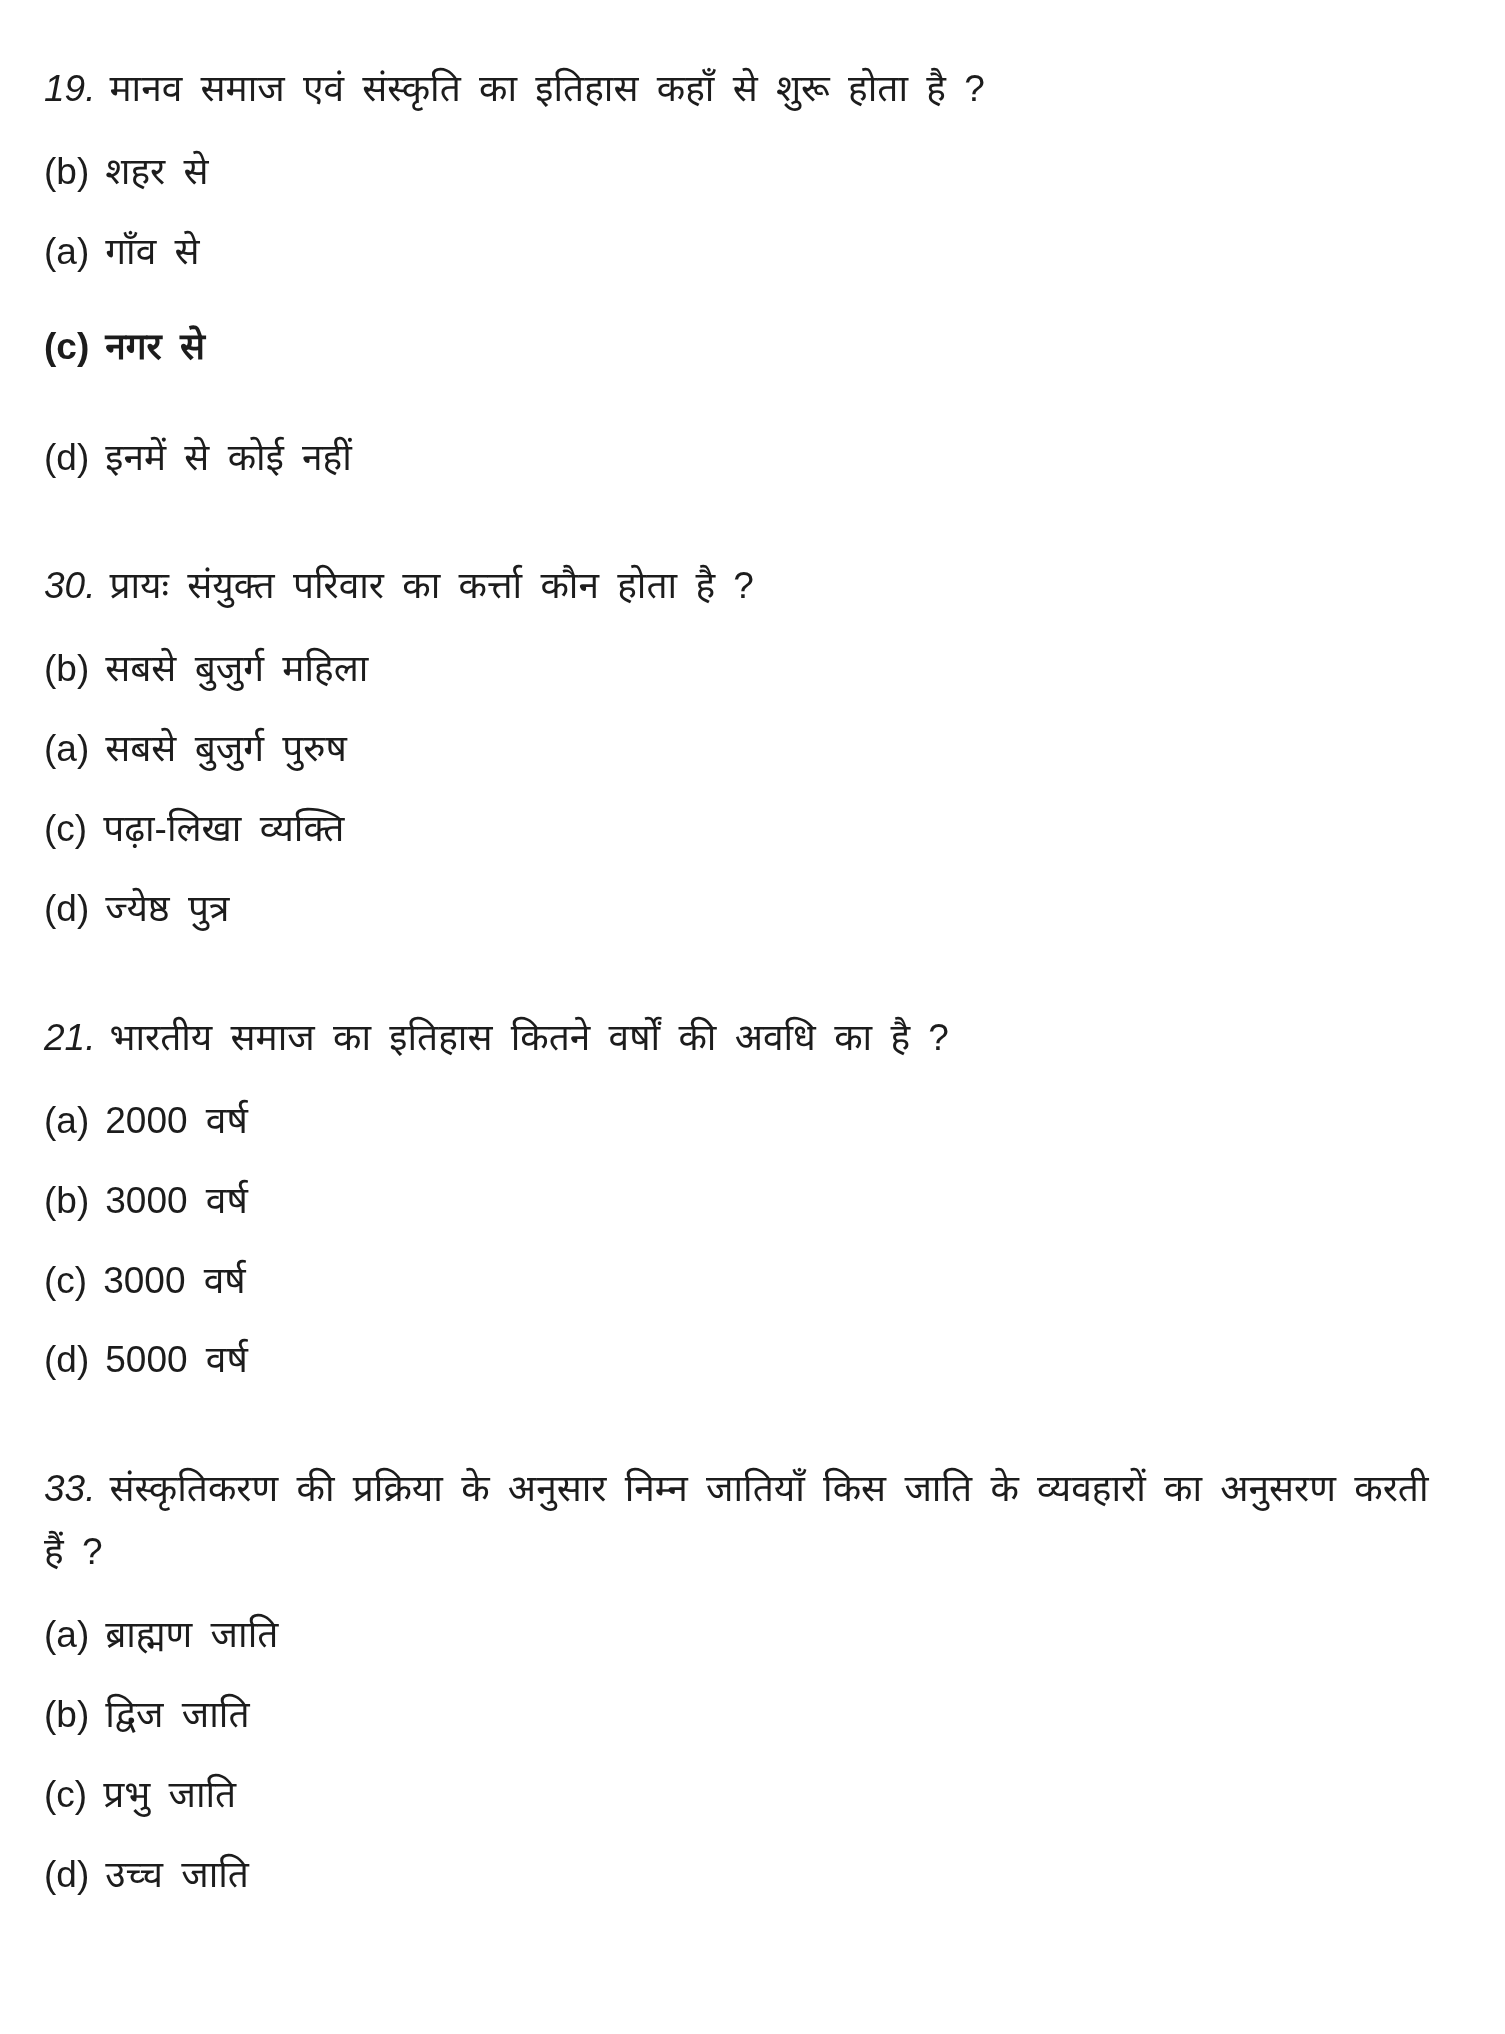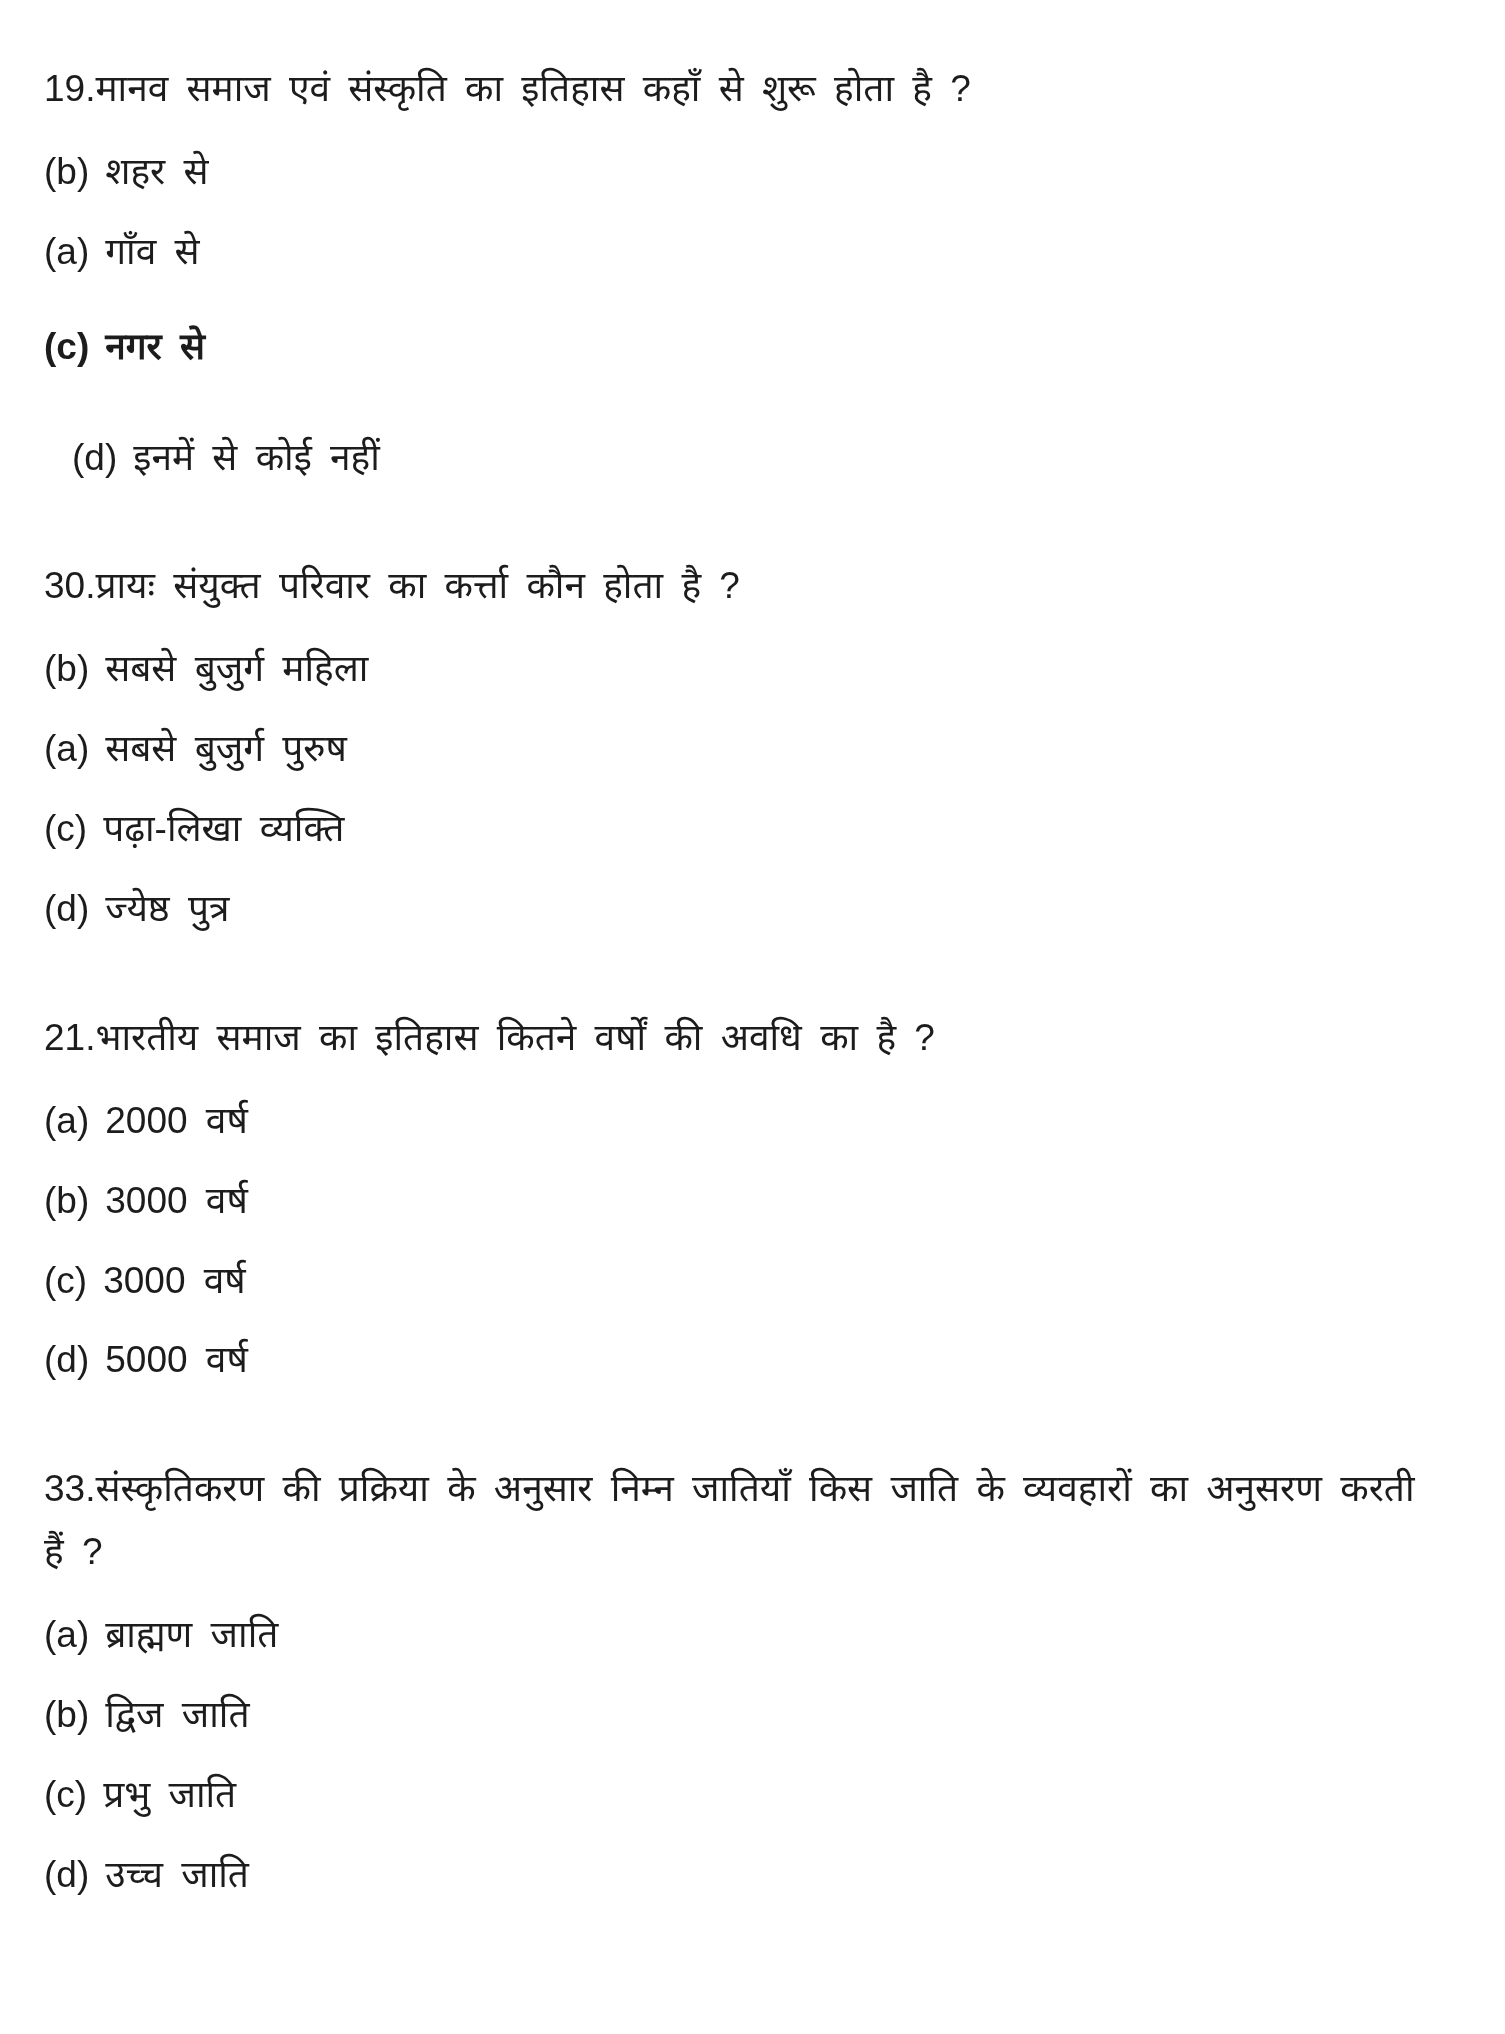--- a/index.html
+++ b/index.html
@@ -20,30 +20,31 @@
     margin-bottom: 66px;
   }
   .q-line {
     font-size: 37px;
     line-height: 1.7;
     word-spacing: 8px;
     margin-bottom: 20px;
     max-width: 1400px;
   }
   .q-num {
-    margin-right: 0;
+    margin-right: 14px;
+    font-style: italic;
   }
   .option {
     font-size: 37px;
     line-height: 1.7;
     word-spacing: 8px;
     margin-bottom: 17px;
   }
   .option.mt-lg { margin-top: 32px; font-weight: bold; }
-  .option.mt-xl { margin-top: 48px; margin-left: 28px; }
+  .option.mt-xl { margin-top: 48px; }
   .opt-label {
     margin-right: 16px;
   }
 </style>
 </head>
 <body>
 
 <div>
 
   <section class="question">

